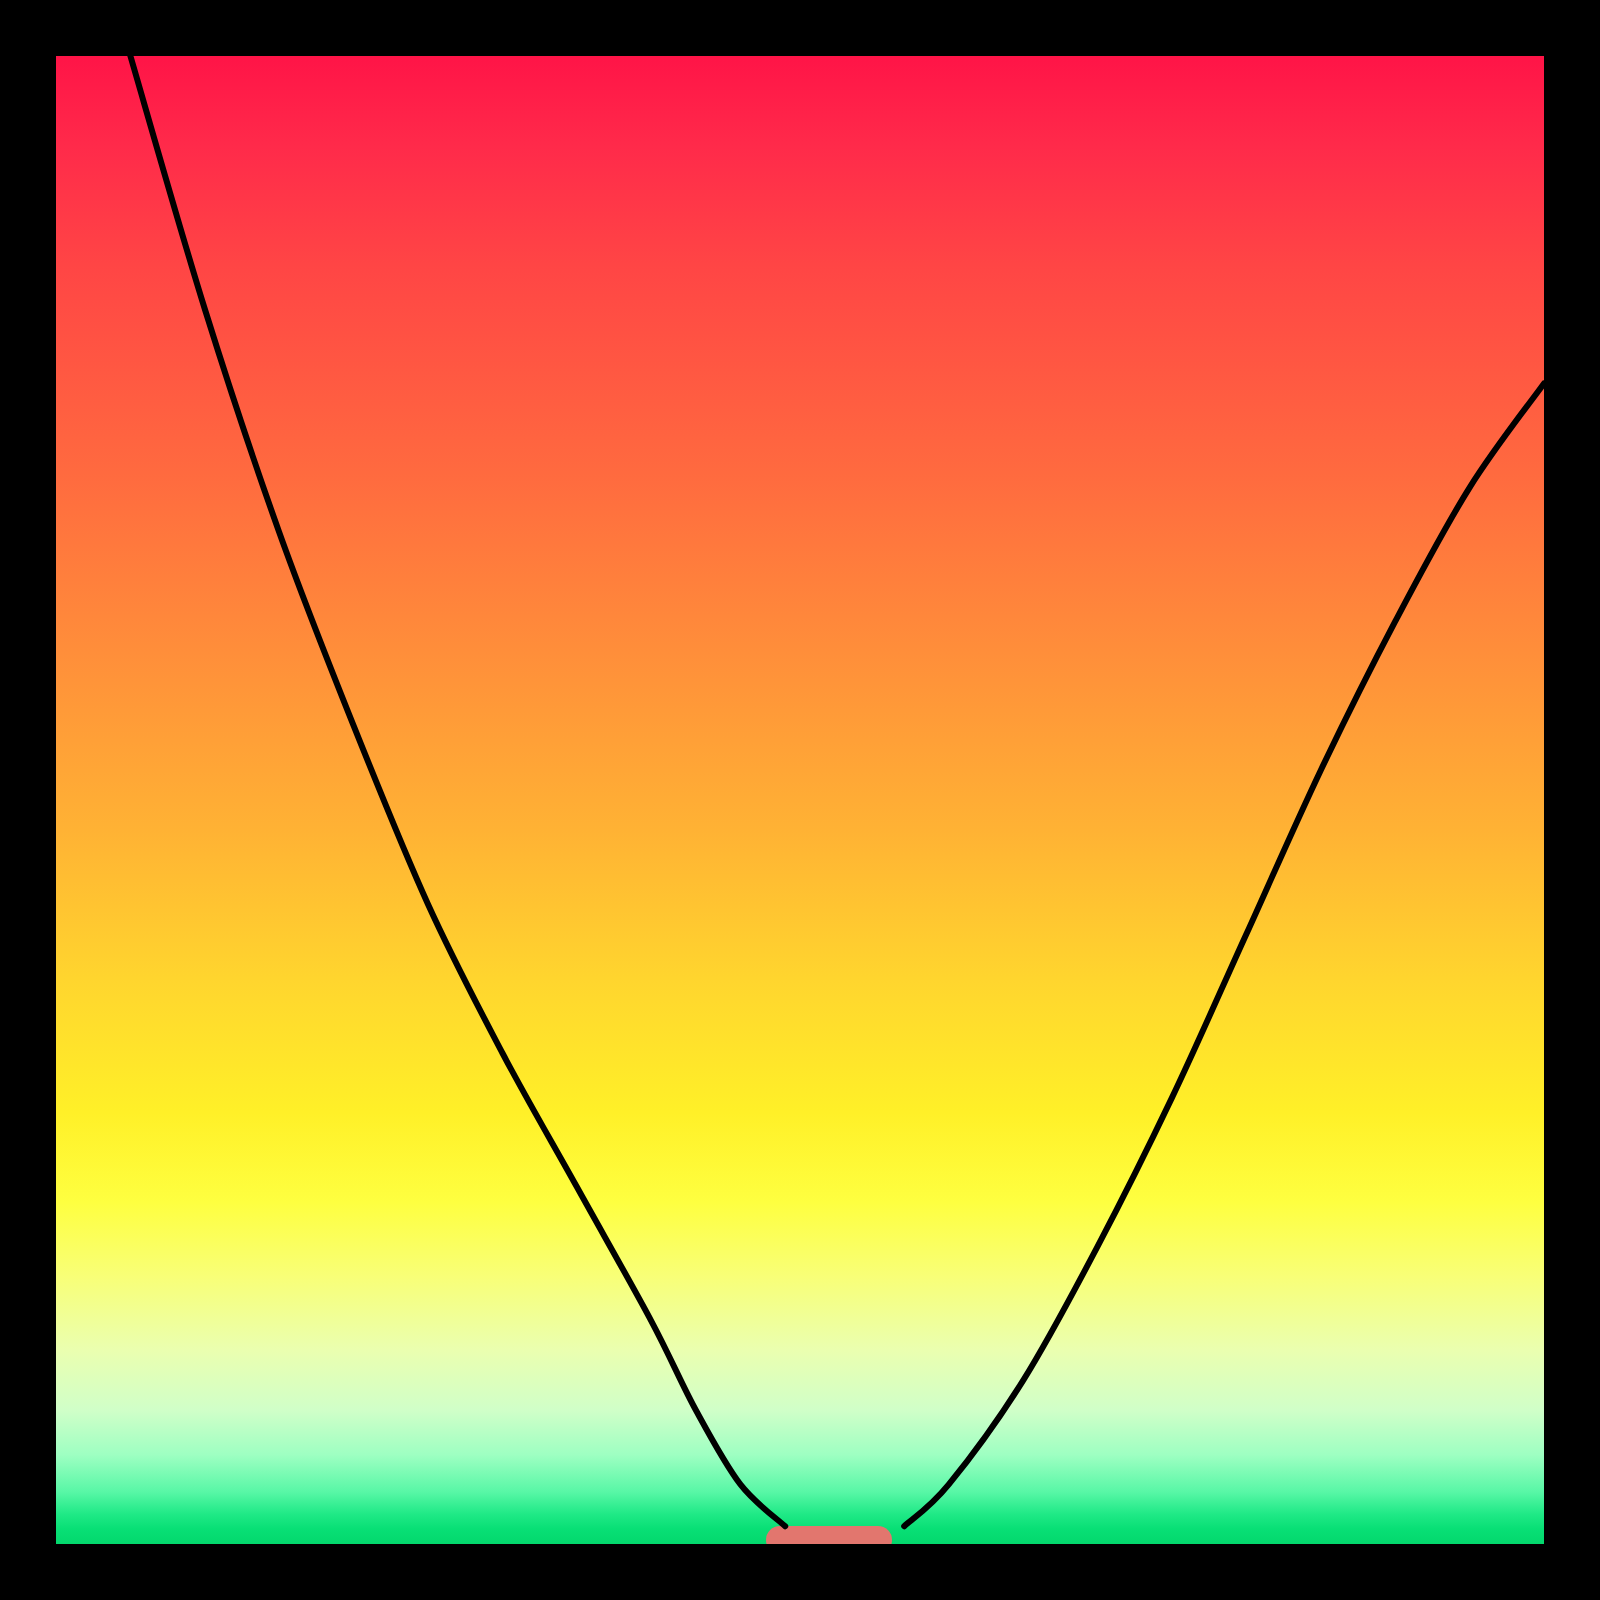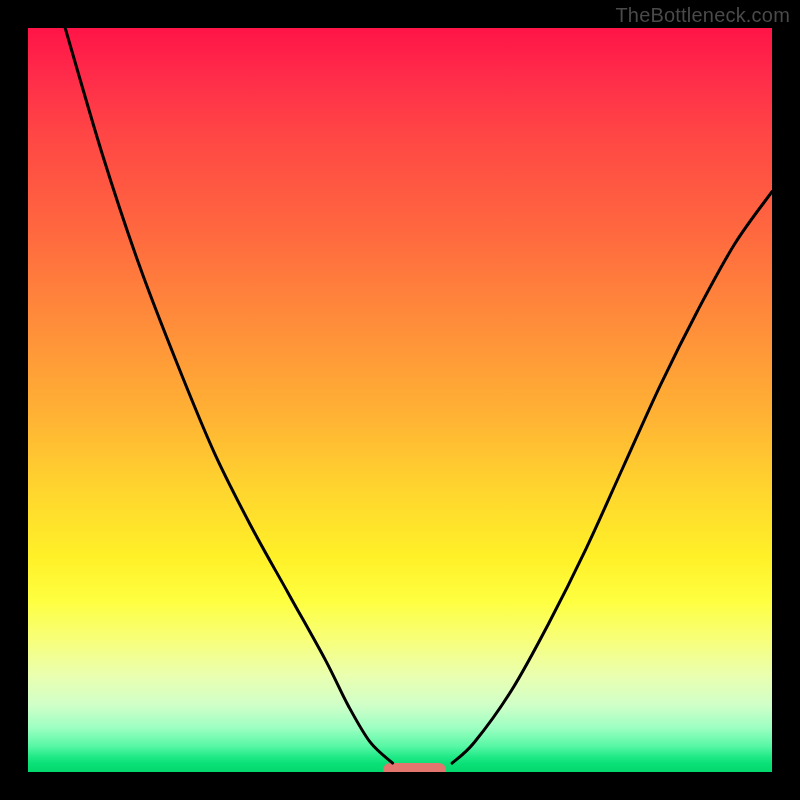--- a/index.html
+++ b/index.html
@@ -76,21 +76,20 @@
     height: 100%;
     z-index: 4;
     pointer-events: none;
   }
 </style>
 </head>
 <body>
 
 <div class="frame">
 
-  <div class="watermark">TheBottleneck.com</div>
 
   <div class="plot-wrap">
     <div class="gradient"></div>
 
     <div class="bar" id="opt-bar" style="left: 355.3px; width: 63.2px; height: 14px; bottom: -4.8px; background: rgb(226, 118, 110);"></div>
 
     <svg class="curve" viewBox="0 0 744 744" preserveAspectRatio="none">
       <path id="curve-left" fill="none" stroke="#000" stroke-width="3" stroke-linecap="round" stroke-linejoin="round" d="M 37.2 0.0 C 43.4 21.1, 62.0 86.8, 74.4 126.5 C 86.8 166.2, 99.2 203.4, 111.6 238.1 C 124.0 272.8, 136.4 303.8, 148.8 334.8 C 161.2 365.8, 173.6 396.8, 186.0 424.1 C 198.4 451.4, 210.8 474.9, 223.2 498.5 C 235.6 522.0, 248.0 543.1, 260.4 565.4 C 272.8 587.8, 287.7 613.8, 297.6 632.4 C 307.5 651.0, 312.5 663.4, 319.9 677.0 C 327.4 690.7, 334.8 704.6, 342.2 714.2 C 349.7 723.9, 360.8 731.6, 364.6 735.1"></path>
       <path id="curve-right" fill="none" stroke="#000" stroke-width="3" stroke-linecap="round" stroke-linejoin="round" d="M 424.1 735.1 C 427.8 731.6, 436.5 726.4, 446.4 714.2 C 456.3 702.1, 471.2 682.0, 483.6 662.2 C 496.0 642.3, 508.4 618.8, 520.8 595.2 C 533.2 571.6, 545.6 546.8, 558.0 520.8 C 570.4 494.8, 582.8 466.2, 595.2 439.0 C 607.6 411.7, 620.0 383.2, 632.4 357.1 C 644.8 331.1, 657.2 306.3, 669.6 282.7 C 682.0 259.2, 694.4 235.6, 706.8 215.8 C 719.2 195.9, 737.8 172.4, 744.0 163.7"></path>
     </svg>

